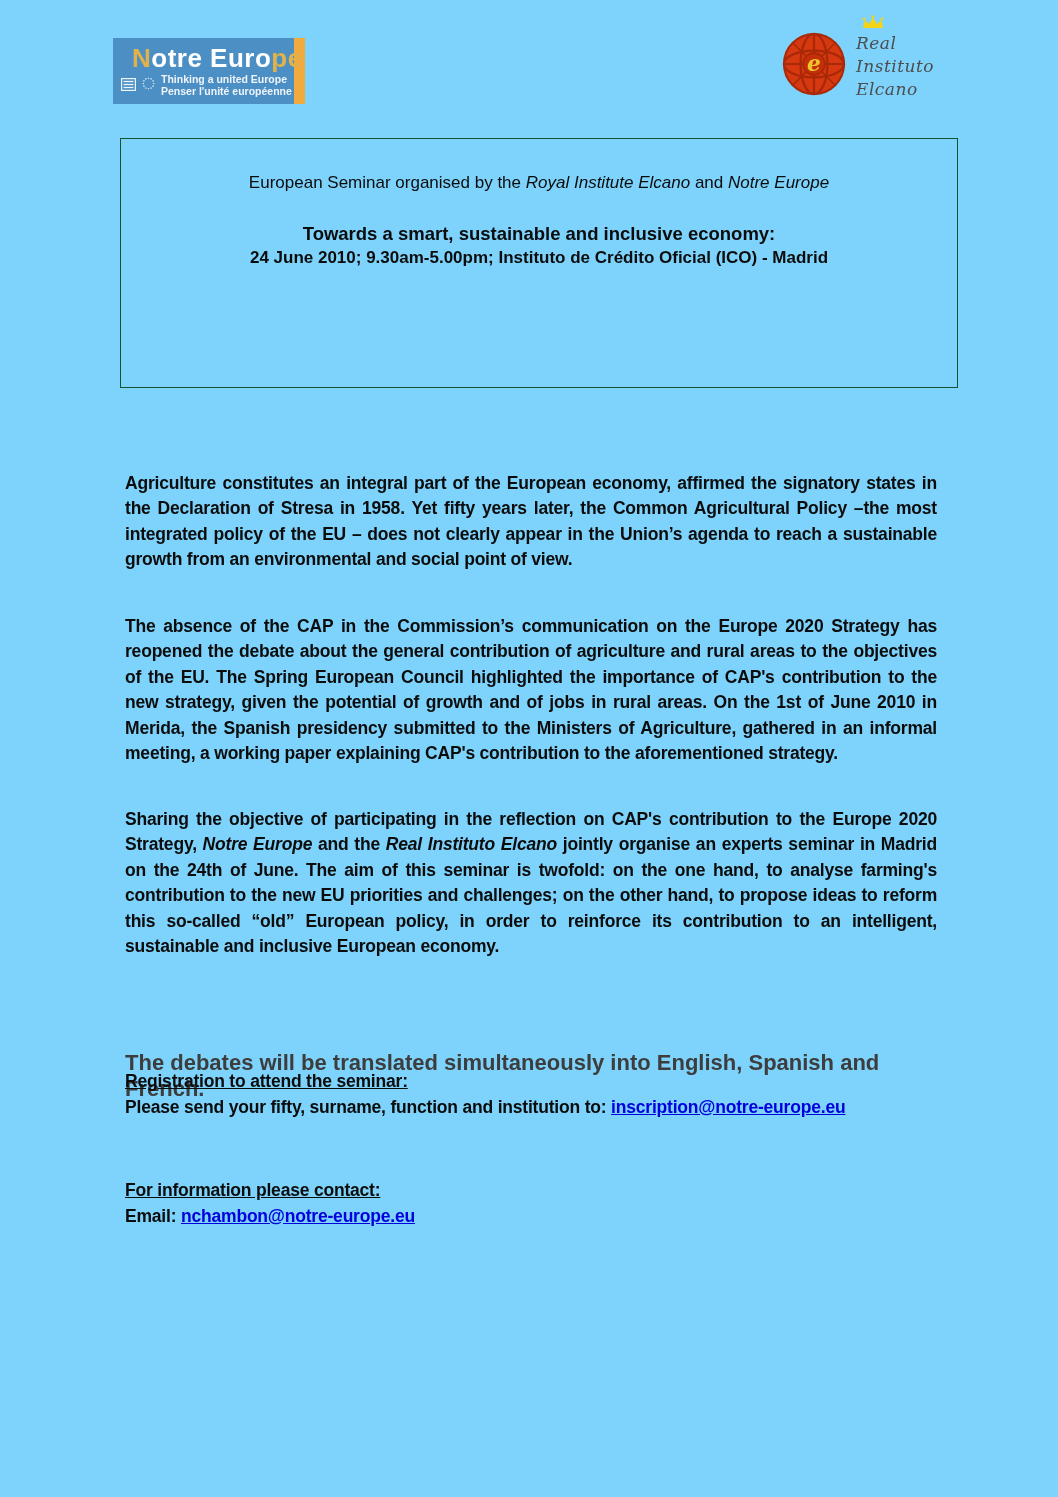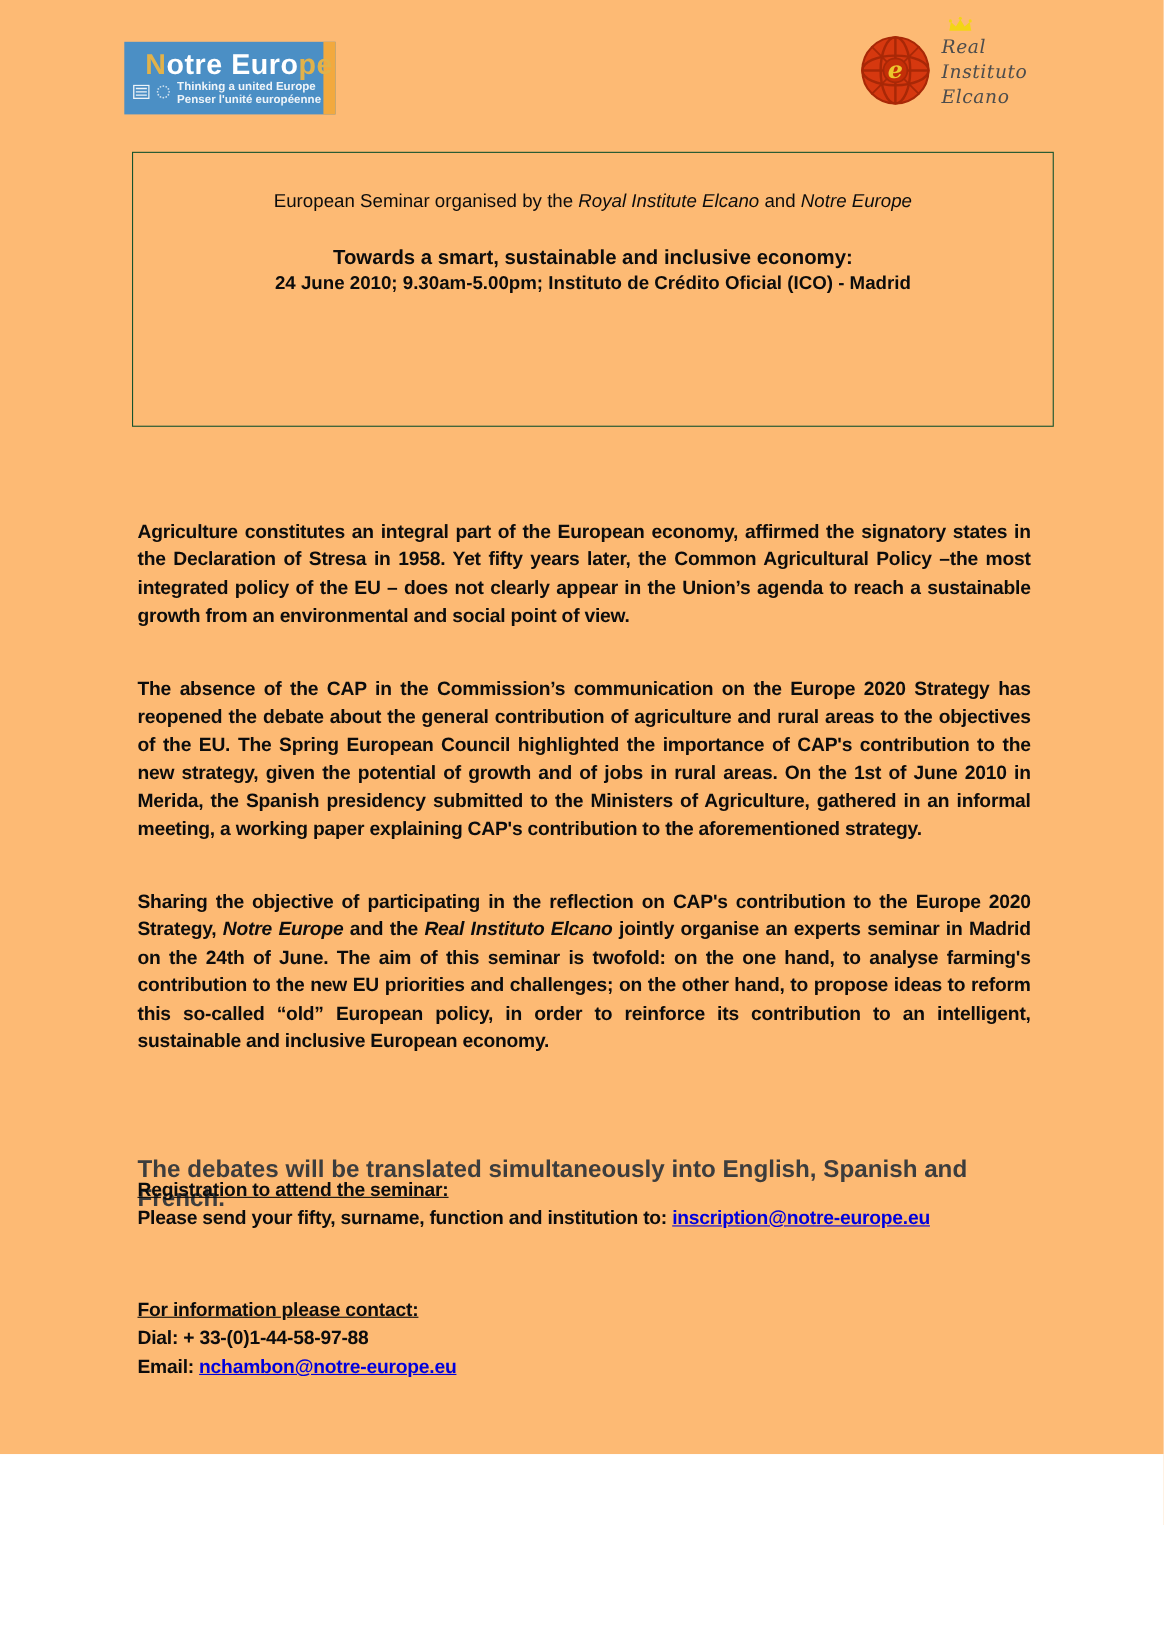--- a/index.html
+++ b/index.html
@@ -1,20 +1,20 @@
 <!DOCTYPE html>
 <html><head>
 <meta charset="utf-8">
 <style>
   html, body { margin: 0; padding: 0; background: #ffffff; }
   .page {
     position: relative;
     width: 1058px;
-    height: 1322px;
-    background: #fdba74;
+    height: 1497px;
+    background: #7dd3fc;
     font-family: "Liberation Sans", sans-serif;
     color: #0c0c0c;
     overflow: hidden;
   }
 
   
   .ne-logo {
     position: absolute;
     left: 113px; top: 38px;
     width: 192px; height: 66px;
@@ -176,17 +176,16 @@
 
   <p class="translation-note">The debates will be translated simultaneously into English, Spanish and French.</p>
 
   <div class="section registration">
     <div class="heading-u">Registration to attend the seminar:</div>
     <div><span>Please send your fifty, surname, function and institution to: </span><a class="doc-link" href="#">inscription@notre-europe.eu</a></div>
   </div>
 
   <div class="section contact">
     <div class="heading-u">For information please contact:</div>
-    <div>Dial: + 33-(0)1-44-58-97-88</div>
     <div><span>Email: </span><a class="doc-link" href="#">nchambon@notre-europe.eu</a></div>
   </div>
 
 </div>
 
 </body></html>

